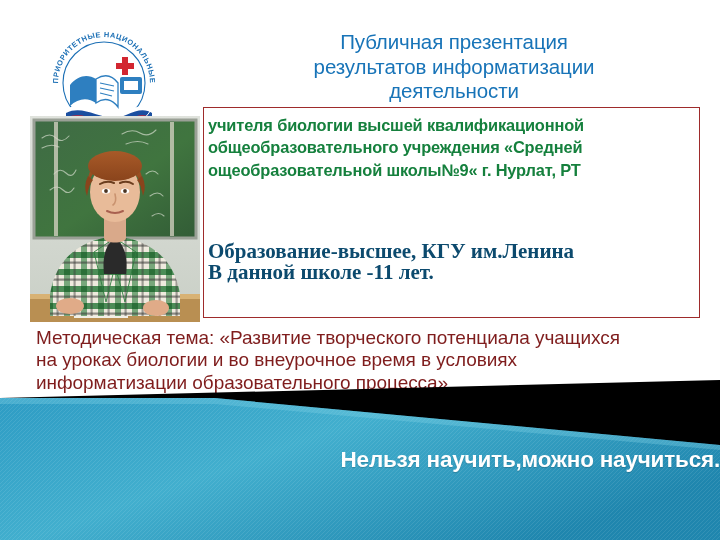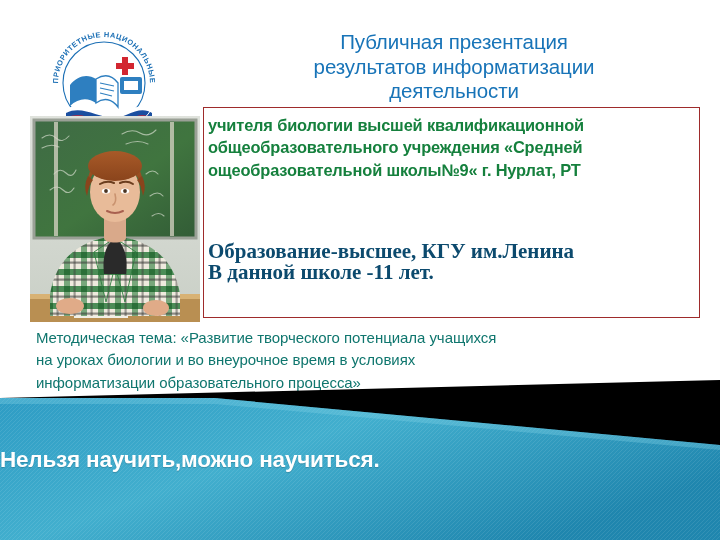--- a/index.html
+++ b/index.html
@@ -46,31 +46,31 @@
   }
   #infoblock .il{
     display:block;color:#0c4a6e;font-weight:bold;
     font-family:"Liberation Serif", serif;
     font-size:21px;line-height:20.6px;white-space:nowrap;
   }
 
   
   #theme{
     position:absolute;left:36px;top:327px;width:672px;
-    color:#0f766e;font-size:15px;line-height:22.4px;
+    color:#7f1d1d;font-size:19px;line-height:22.4px;
     letter-spacing:-0.05px;
   }
   #theme .ml{display:block;white-space:nowrap;}
 
   
   #bands{position:absolute;left:0;top:380px;width:720px;height:160px;}
   #bands svg{display:block;width:720px;height:160px;}
 
   #quote{
-    position:absolute;left:0;top:447px;width:720px;text-align:left;
+    position:absolute;left:0;top:447px;width:720px;text-align:right;
     color:#ffffff;font-size:22.5px;font-weight:bold;
     letter-spacing:-0.2px;white-space:nowrap;
     text-shadow:0 1px 1px rgba(0,0,0,0.18);
   }
 </style>
 </head>
 <body>
 
 <div id="slide">
 

